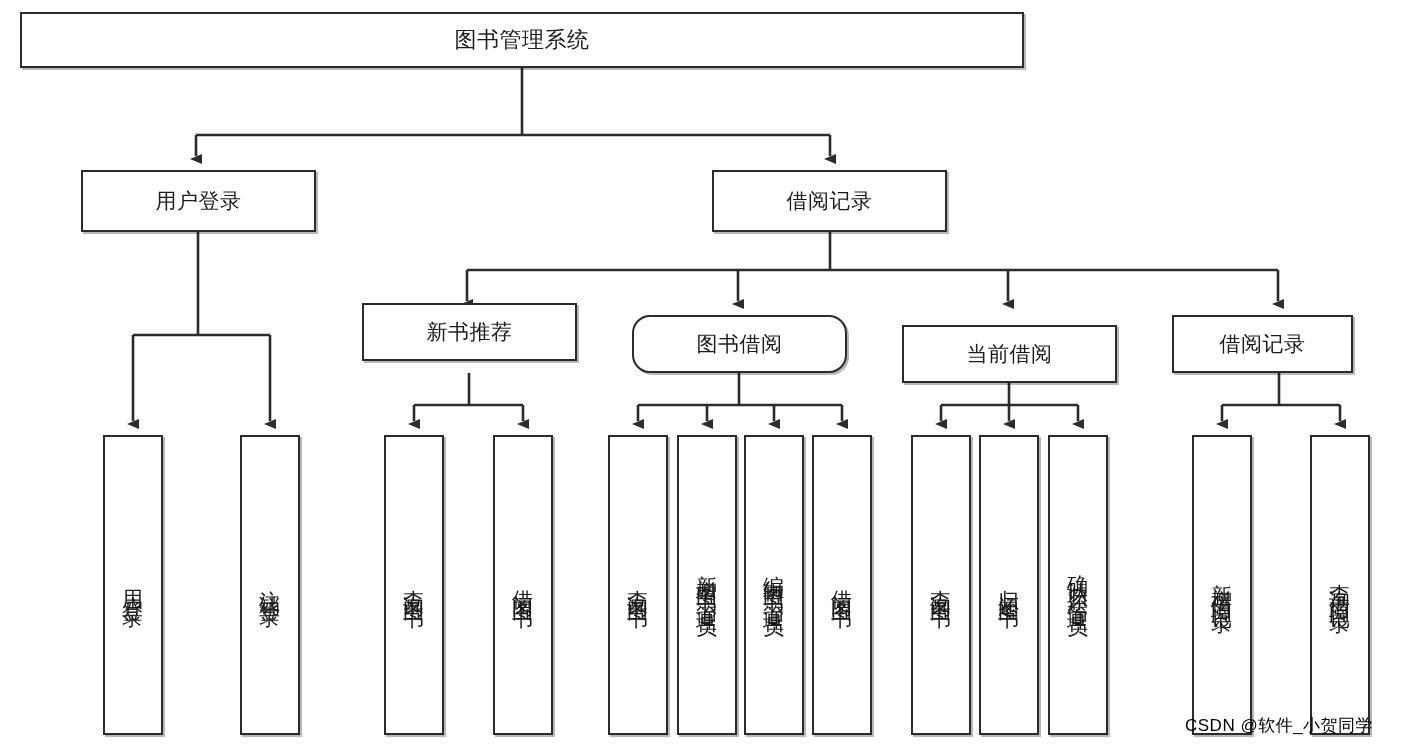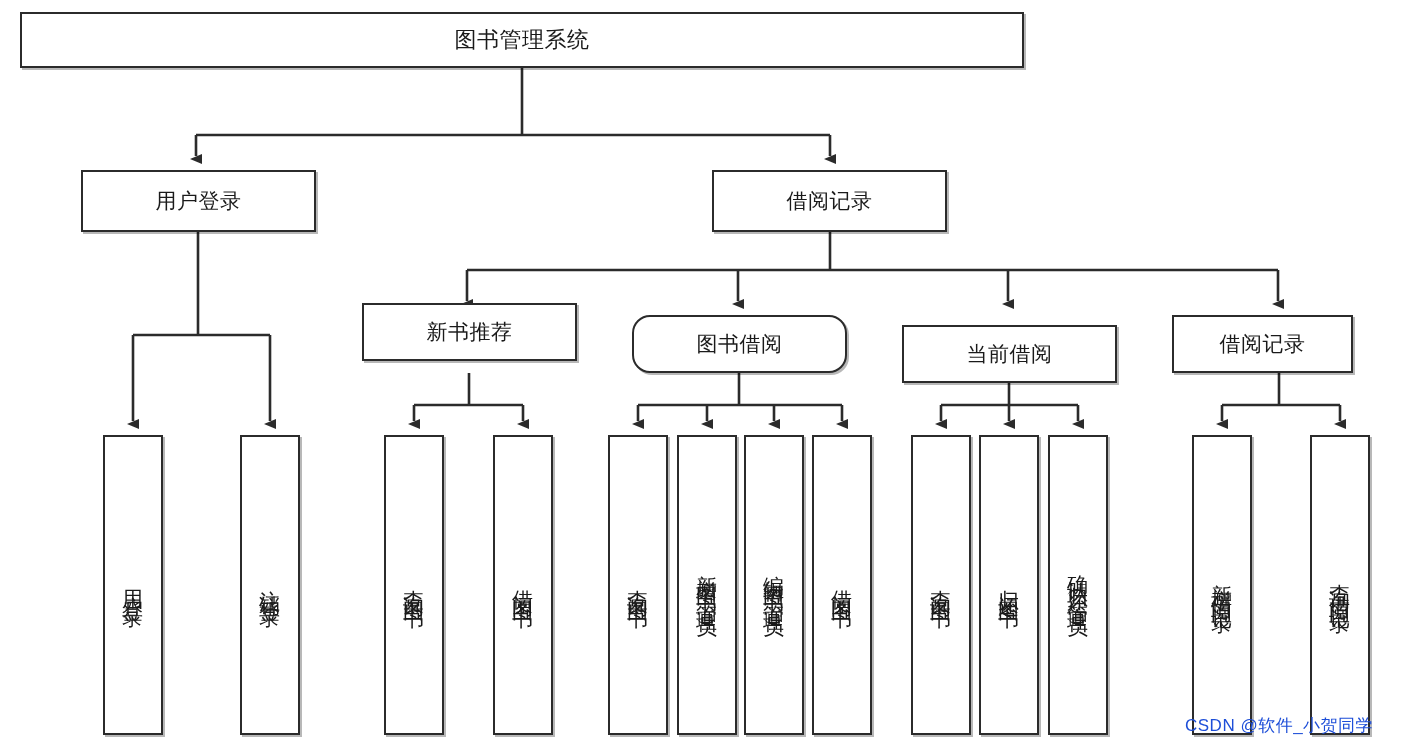--- a/index.html
+++ b/index.html
@@ -62,21 +62,21 @@
     font-size: 21px;
     line-height: 1.0;
     letter-spacing: 6px;
     white-space: nowrap;
   }
   .watermark {
     position: absolute;
     left: 1185px;
     top: 714px;
     font-size: 17px;
-    color: #1d4ed8;
+    color: #000000;
     white-space: nowrap;
     z-index: 3;
     letter-spacing: 0.5px;
   }
 </style>
 </head>
 <body>
 
 <div id="diagram-root">
 

